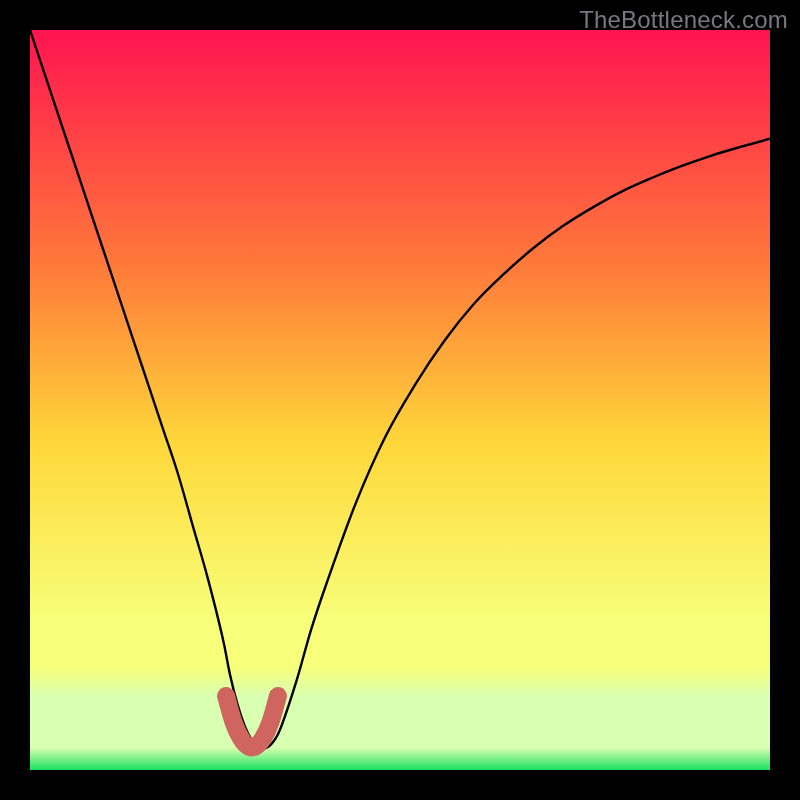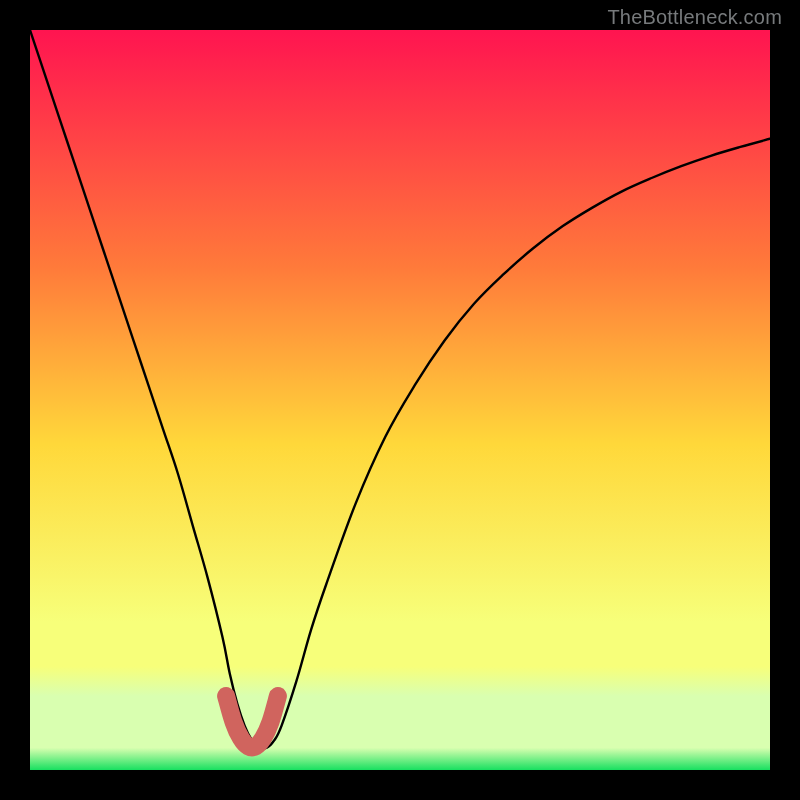--- a/index.html
+++ b/index.html
@@ -23,23 +23,23 @@
     position: absolute;
     top: 30px;
     left: 30px;
     width: 740px;
     height: 740px;
     overflow: hidden;
   }
   .watermark {
     position: absolute;
     top: 6px;
-    right: 18px;
+    right: 12px;
     color: #777a7c;
-    font-size: 20px;
+    font-size: 24px;
     font-weight: 400;
     font-family: Arial, Helvetica, sans-serif;
     letter-spacing: 0.2px;
   }
   svg { display: block; }
 </style>
 </head>
 <body>
 
 <div class="frame">

